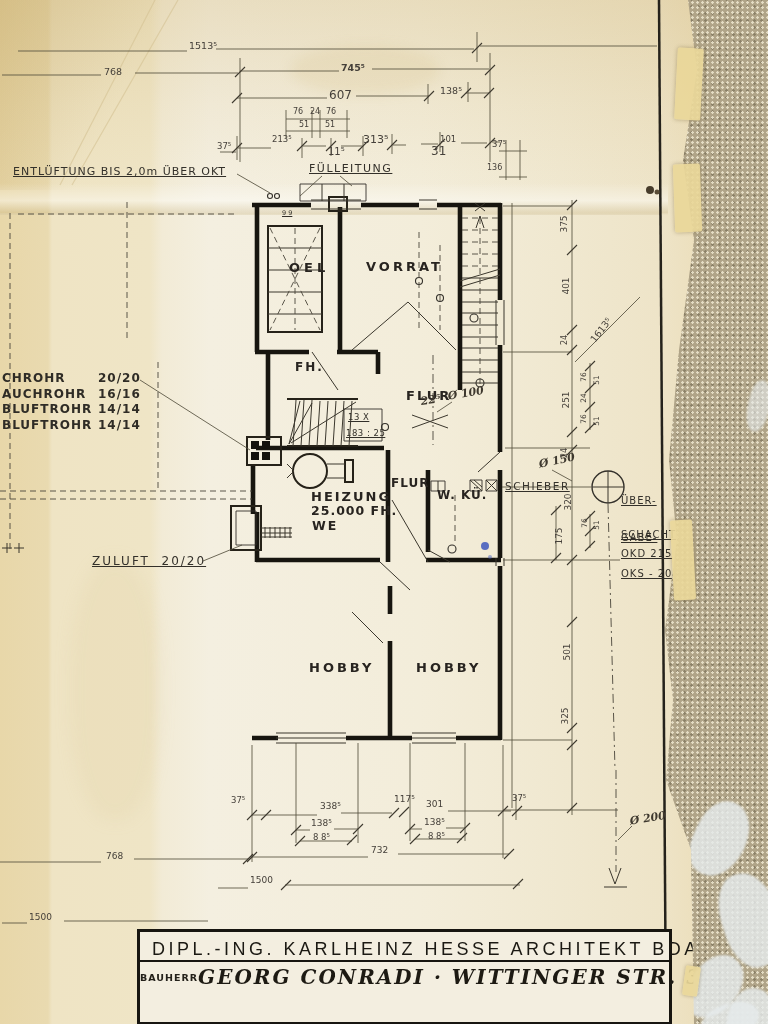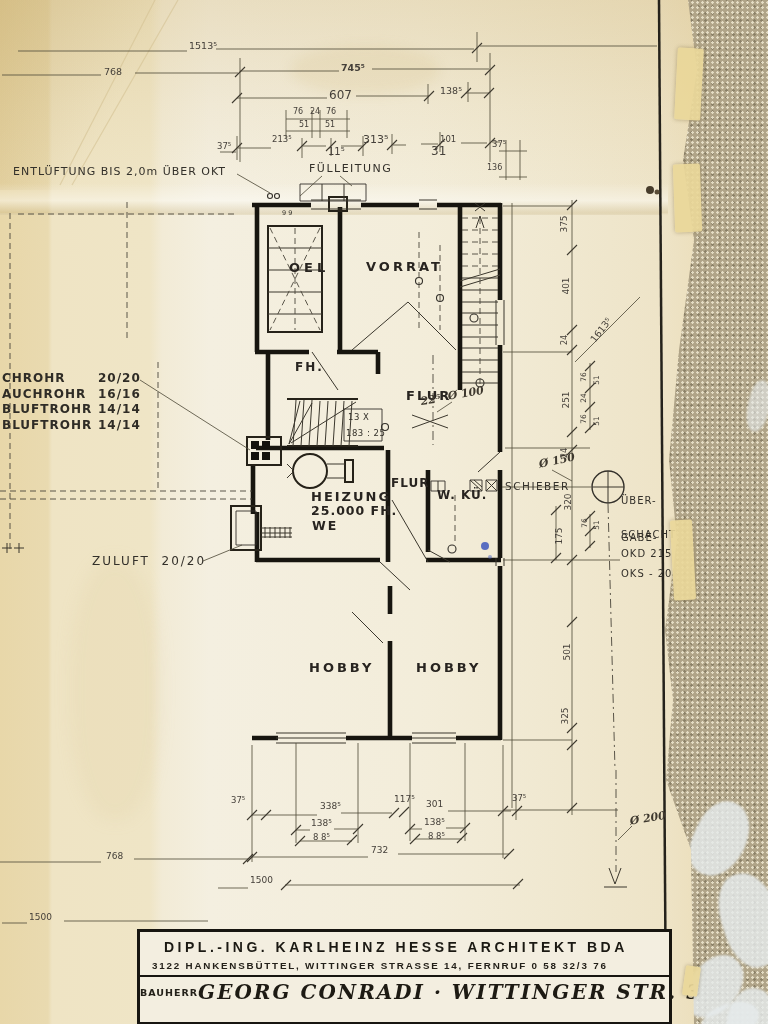--- a/index.html
+++ b/index.html
@@ -30,28 +30,28 @@
   .stain1{position:absolute;left:290px;top:45px;width:150px;height:50px;border-radius:50%;
     background:rgba(208,178,108,.14);filter:blur(6px);}
   .stain2{position:absolute;left:70px;top:560px;width:90px;height:260px;border-radius:45%;
     background:rgba(214,190,128,.12);filter:blur(8px);}
   svg{position:absolute;left:0;top:0;}
   
   #anno{position:absolute;inset:0;}
   .t{position:absolute;white-space:pre;line-height:1;transform-origin:left top;}
   .dim{color:#45403a;font-weight:500;}
   .room{color:#282420;font-weight:600;}
-  .note{color:#33302a;font-weight:500;}
+  .note{color:#33302a;font-weight:500;text-decoration:underline;}
   .hand{color:#3e382e;font-style:italic;font-family:"DejaVu Serif",serif;font-weight:600;}
   .pipe{position:absolute;color:#2f2c26;font-size:12px;letter-spacing:1px;font-weight:600;white-space:pre;}
   
   .titleblock{position:absolute;left:137px;top:929px;width:535px;height:96px;
     border:3px solid #171510;background:#f3eee0;box-sizing:border-box;}
-  .tb-row1{padding:7px 0 0 24px;font-family:"Liberation Sans",sans-serif;font-weight:700;
-    font-size:14px;letter-spacing:3.5px;color:#1b1913;white-space:nowrap;}
+  .tb-row1{padding:7px 0 0 12px;font-family:"Liberation Sans",sans-serif;font-weight:400;
+    font-size:18px;letter-spacing:3.5px;color:#1b1913;white-space:nowrap;}
   .tb-row2{padding:5px 0 4px 12px;font-family:"Liberation Sans",sans-serif;font-weight:600;
     font-size:9.8px;letter-spacing:1.8px;color:#24211a;white-space:nowrap;}
   .tb-row3{border-top:2px solid #171510;display:flex;align-items:center;height:30px;}
   .tb-bauherr{width:78px;font-size:9.5px;font-weight:700;
     letter-spacing:1px;color:#24211a;}
   .tb-client{font-family:"DejaVu Serif",serif;font-style:italic;font-weight:700;
     font-size:20px;letter-spacing:2px;color:#1d1a13;white-space:nowrap;}
 </style>
 </head>
 <body>
@@ -198,21 +198,20 @@
       <span class="pipe" style="left: 2px; top: 387px;">AUCHROHR</span>
       <span class="pipe" style="left: 98px; top: 387px;">16/16</span>
       <span class="pipe" style="left: 2px; top: 402px;">BLUFTROHR</span>
       <span class="pipe" style="left: 98px; top: 402px;">14/14</span>
       <span class="pipe" style="left: 2px; top: 418px;">BLUFTROHR</span>
       <span class="pipe" style="left: 98px; top: 418px;">14/14</span>
     </div>
 
   <div class="titleblock">
     <div class="tb-row1">DIPL.-ING. KARLHEINZ HESSE ARCHITEKT BDA</div>
-    <div class="tb-row2">3122 HANKENSBÜTTEL, WITTINGER STRASSE 14, FERNRUF 0 58 32/3 76</div>
     <div class="tb-row3">
       <span class="tb-bauherr">BAUHERR</span>
       <span class="tb-client">GEORG CONRADI · WITTINGER STR. 34</span>
     </div>
   </div>
 </div>
 
 <div class="tape" style="left:676px;top:48px;width:26px;height:72px;transform:rotate(3deg);"></div>
 <div class="tape" style="left:674px;top:164px;width:27px;height:68px;transform:rotate(-2deg);"></div>
 <div class="tape" style="left:672px;top:520px;width:22px;height:80px;transform:rotate(-3deg);"></div>

